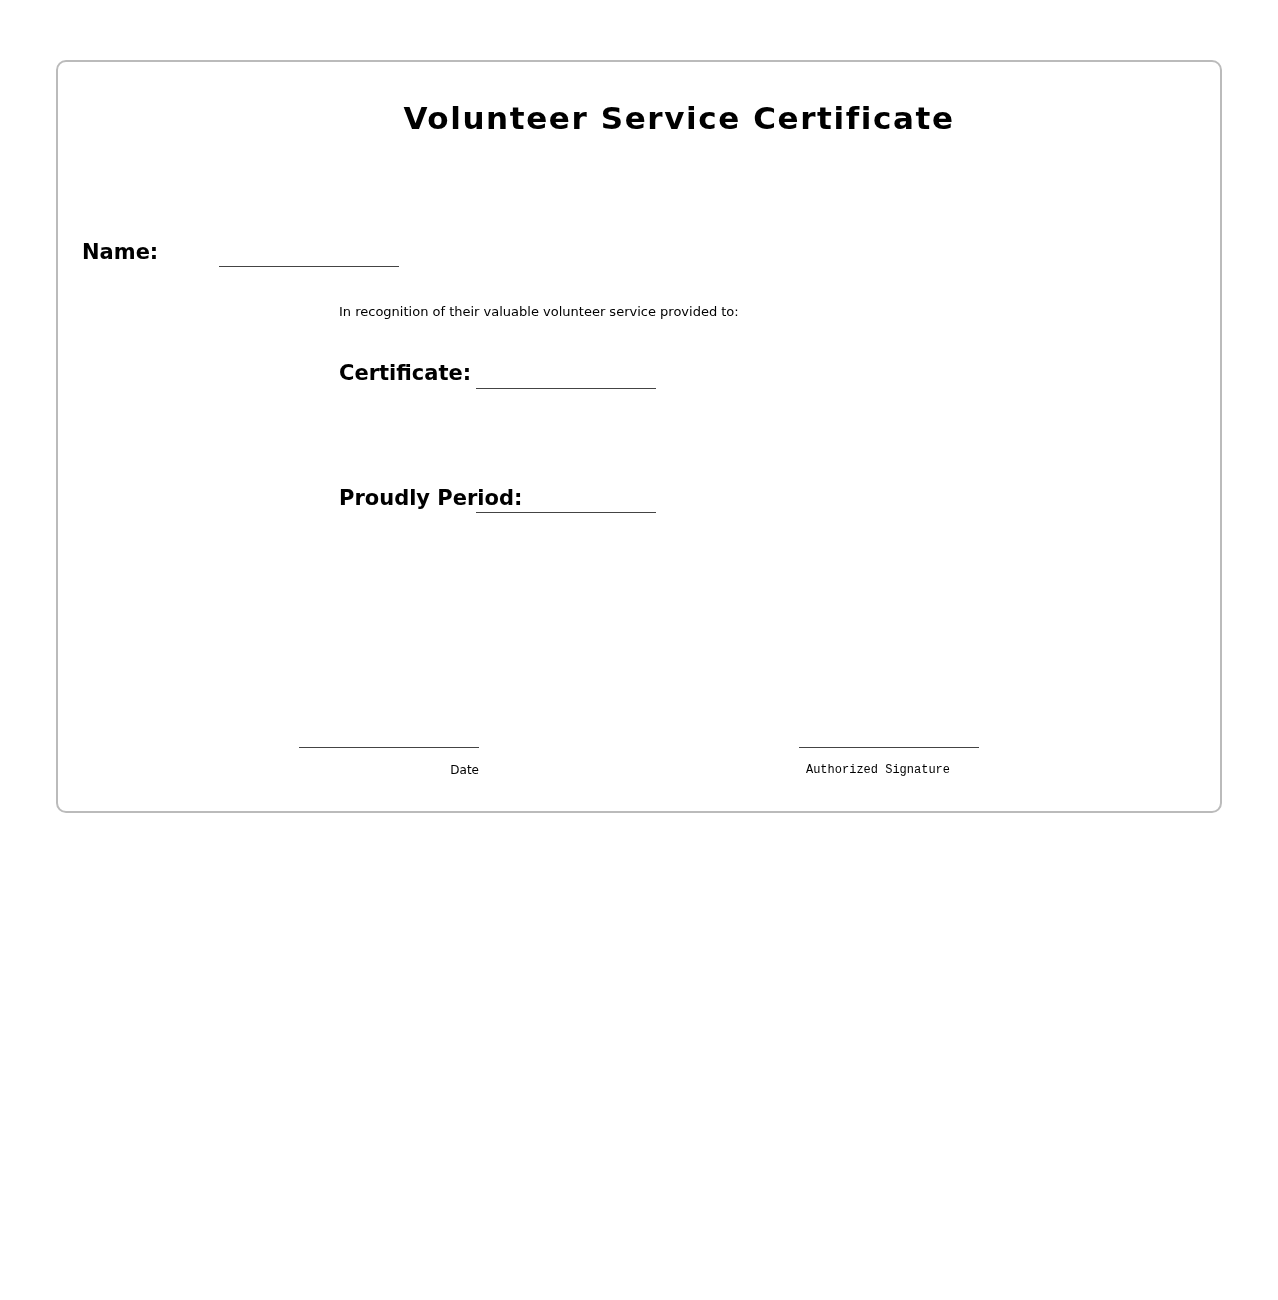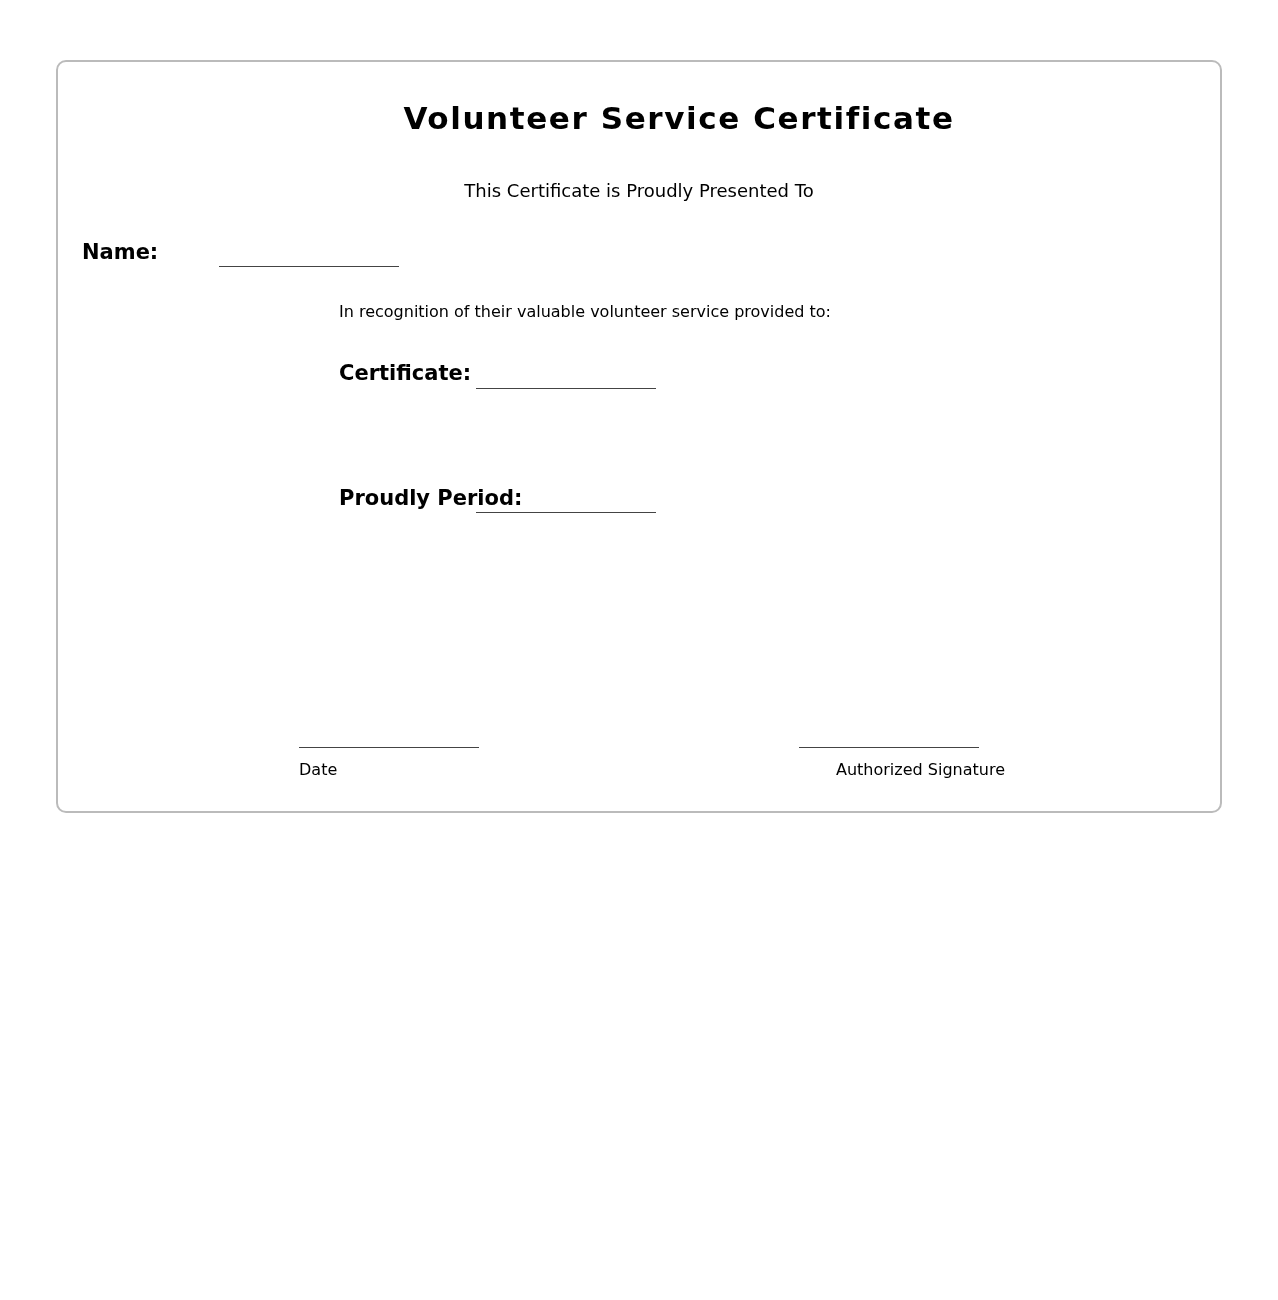--- a/index.html
+++ b/index.html
@@ -13,41 +13,40 @@
     .abs { position: absolute; white-space: nowrap; }
     .title {
       left: 0; width: 100%; top: 36px; text-align: center;
       font-size: 31px; font-weight: bold; letter-spacing: 1.6px; line-height: 40px; margin-left: 40px;
     }
     .subtitle {
       left: 0; width: 100%; top: 117px; text-align: center;
       font-size: 18px; line-height: 24px;
     }
     .label { font-size: 21px; font-weight: bold; line-height: 22px; }
-    .text { font-size: 16px; line-height: 22px; }
+    .text { font-size: 13px; line-height: 22px; }
     .line { position: absolute; height: 0; border-top: 1px solid #444; width: 180px; }
-    .sig-label { font-size: 16px; line-height: 22px; text-align: left; width: 180px; }
+    .sig-label { font-size: 12px; line-height: 22px; text-align: right; width: 180px; }
   </style>
 </head>
 <body>
 
 <div class="cert">
   <div class="abs title">Volunteer Service Certificate</div>
-  <div class="abs subtitle">This Certificate is Proudly Presented To</div>
 
   <div class="abs label" style="left:24px; top:179px;">Name:</div>
   <div class="line" style="left:161px; top:204px;"></div>
 
   <div class="abs text" style="left:281px; top:239px;">In recognition of their valuable volunteer service provided to:</div>
 
   <div class="abs label" style="left:281px; top:300px;">Certificate:</div>
   <div class="line" style="left:418px; top:326px;"></div>
 
   <div class="abs label" style="left:281px; top:425px;">Proudly Period:</div>
   <div class="line" style="left:418px; top:450px;"></div>
 
 
   <div class="line" style="left:241px; top:685px;"></div>
   <div class="abs sig-label" style="left:241px; top:697px;">Date</div>
 
   <div class="line" style="left:741px; top:685px;"></div>
-  <div class="abs sig-label" style="left:778px; top:697px;">Authorized Signature</div>
+  <div class="abs sig-label" style="left:712px; top:697px;font-family:Liberation Mono, monospace;">Authorized Signature</div>
 </div>
 
 </body></html>

